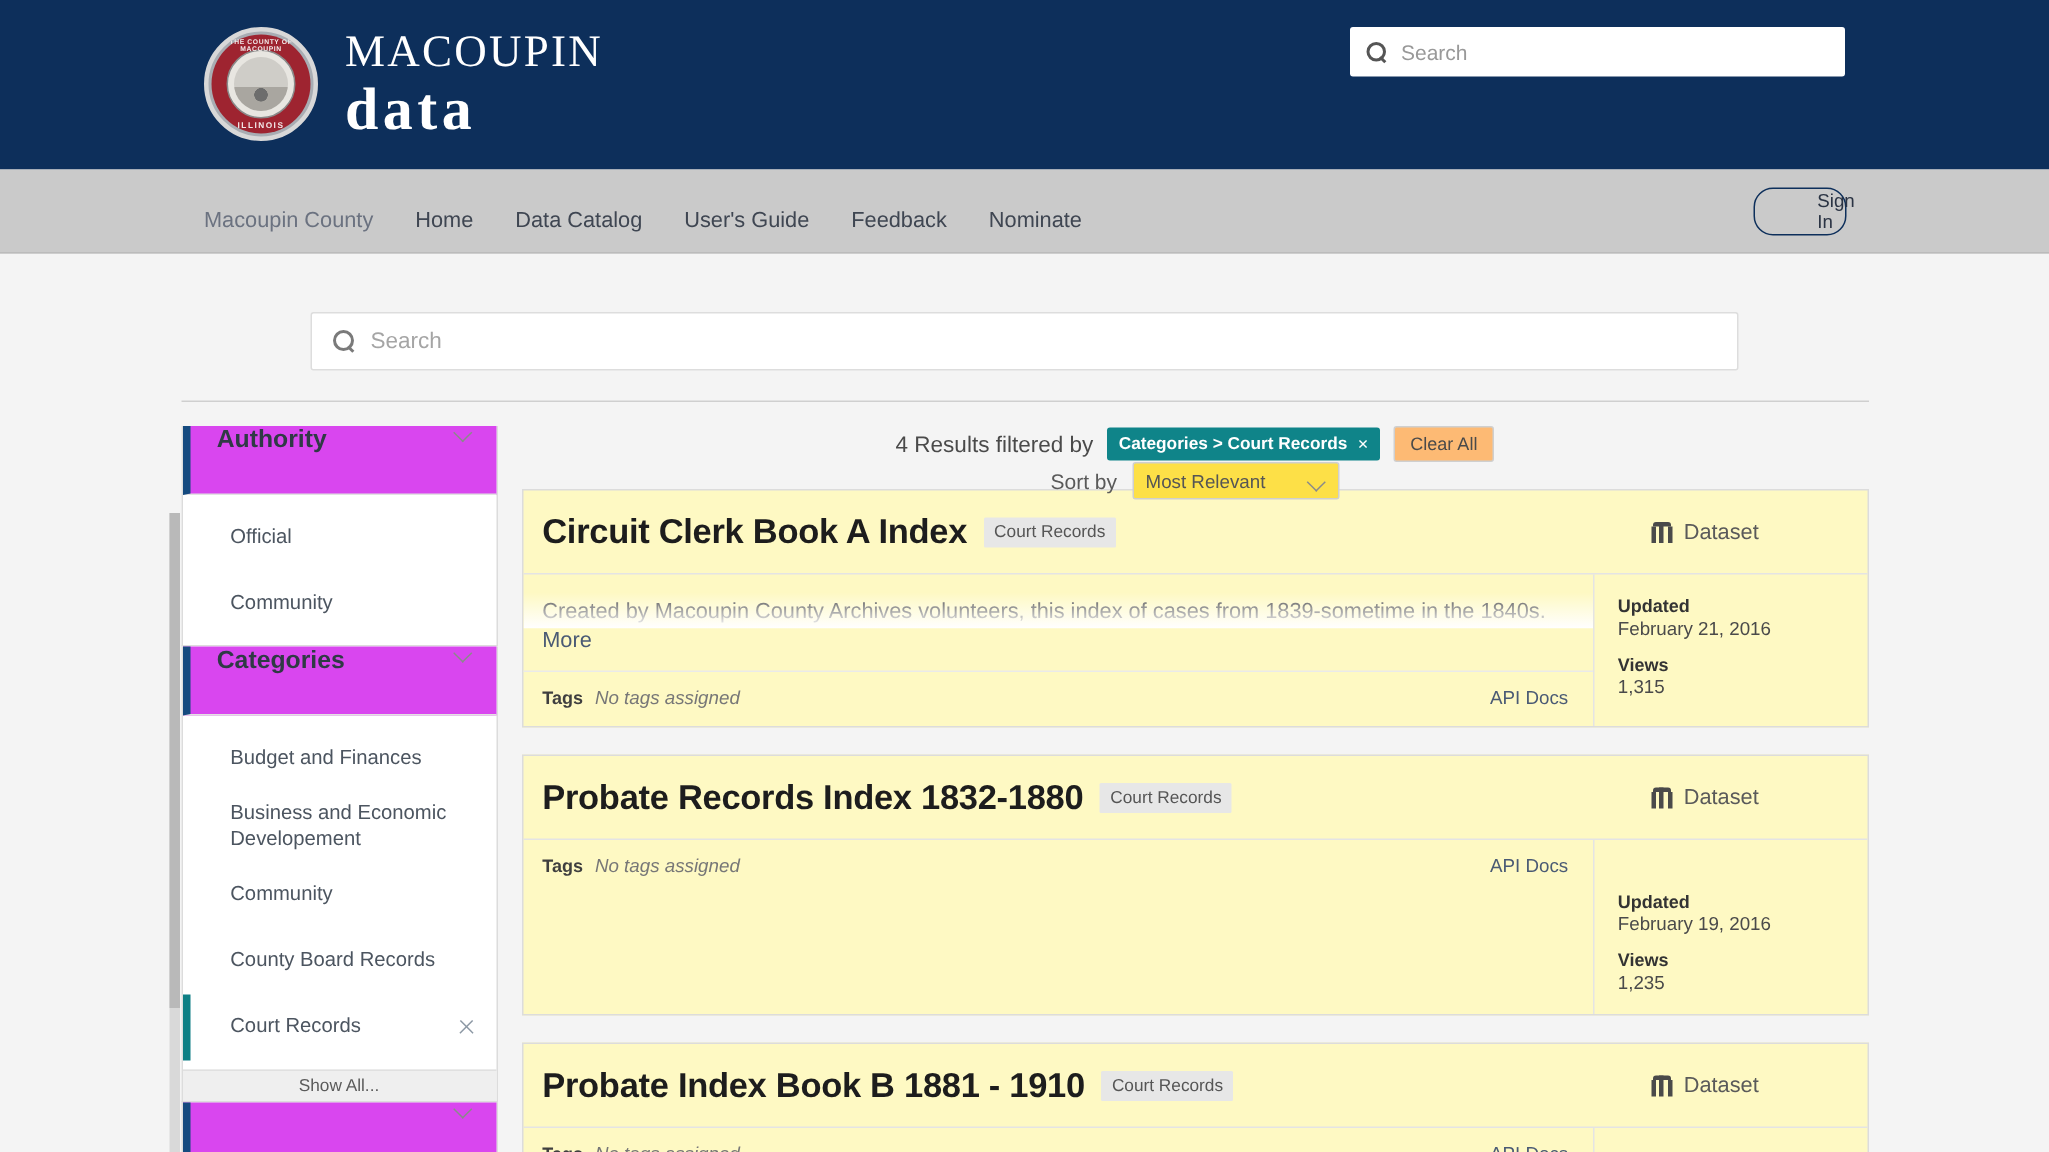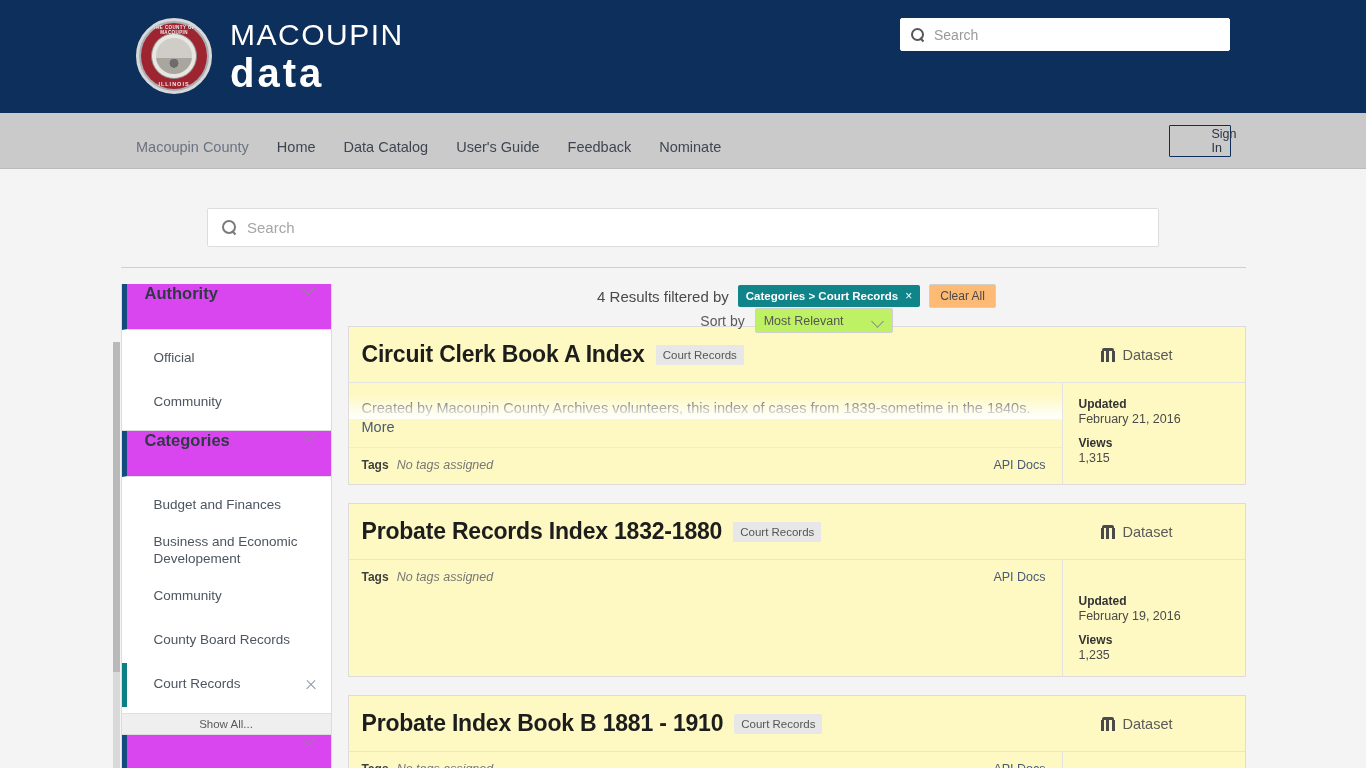--- a/index.html
+++ b/index.html
@@ -54,21 +54,21 @@
     position: absolute; left: 0; right: 0;
     text-align: center;
     color: #f2e9e9;
     font-size: 4.5px; letter-spacing: .4px;
     font-weight: bold;
     font-family: "Liberation Sans", sans-serif;
   }
   .seal .seal-top-text { top: 4px; }
   .seal .seal-bot-text { bottom: 4px; font-size: 5.5px; letter-spacing: 1px; }
 
-  .wordmark { line-height: 1; }
+  .wordmark { line-height: 1; font-family: Liberation Serif, serif; }
   .wordmark .wm-top {
     color: #ffffff; font-size: 30px; letter-spacing: 1.5px;
     font-weight: 400;
   }
   .wordmark .wm-bot {
     color: #ffffff; font-size: 40px; letter-spacing: 3px;
     font-weight: bold; margin-top: 3px;
   }
 
   .header-search {
@@ -113,21 +113,21 @@
   }
   .nav-links a.muted { color: #6b7280; }
   .signin {
     position: absolute; right: 135px; top: 12px;
     width: 62px; height: 32px;
     border: 1px solid #0d2f5b;
     background: transparent;
     color: #2b3444; font-size: 12.5px;
     display: flex; align-items: center; justify-content: center;
     cursor: pointer;
-    border-radius: 1px;
+    border-radius: 13px;
     padding-left: 48px;
   }
 
   
   .page { position: relative; }
 
   .main-search-wrap {
     padding-top: 39px;
     display: flex; justify-content: center;
   }
@@ -250,21 +250,21 @@
   .filter-chip .cx { font-weight: normal; font-size: 12px; }
   .clear-all {
     background: #fdba74; border: 1px solid #cfcfcf;
     font-size: 12px; color: #4a4a4a;
     padding: 4px 10px; border-radius: 2px; cursor: pointer;
   }
   .results-right { display: flex; align-items: center; gap: 10px; }
   .sort-label { font-size: 14px; color: #5a5a5a; }
   .sort-select {
     width: 138px; height: 25px;
-    background: #bef264; border: 1px solid #cfcfcf;
+    background: #fde047; border: 1px solid #cfcfcf;
     display: flex; align-items: center; justify-content: space-between;
     padding: 0 8px;
     font-size: 12.5px; color: #555;
     cursor: pointer; border-radius: 2px;
   }
 
   .card {
     background: #fef9c3;
     border: 1px solid #dcdcdc;
     margin-bottom: 18px;

